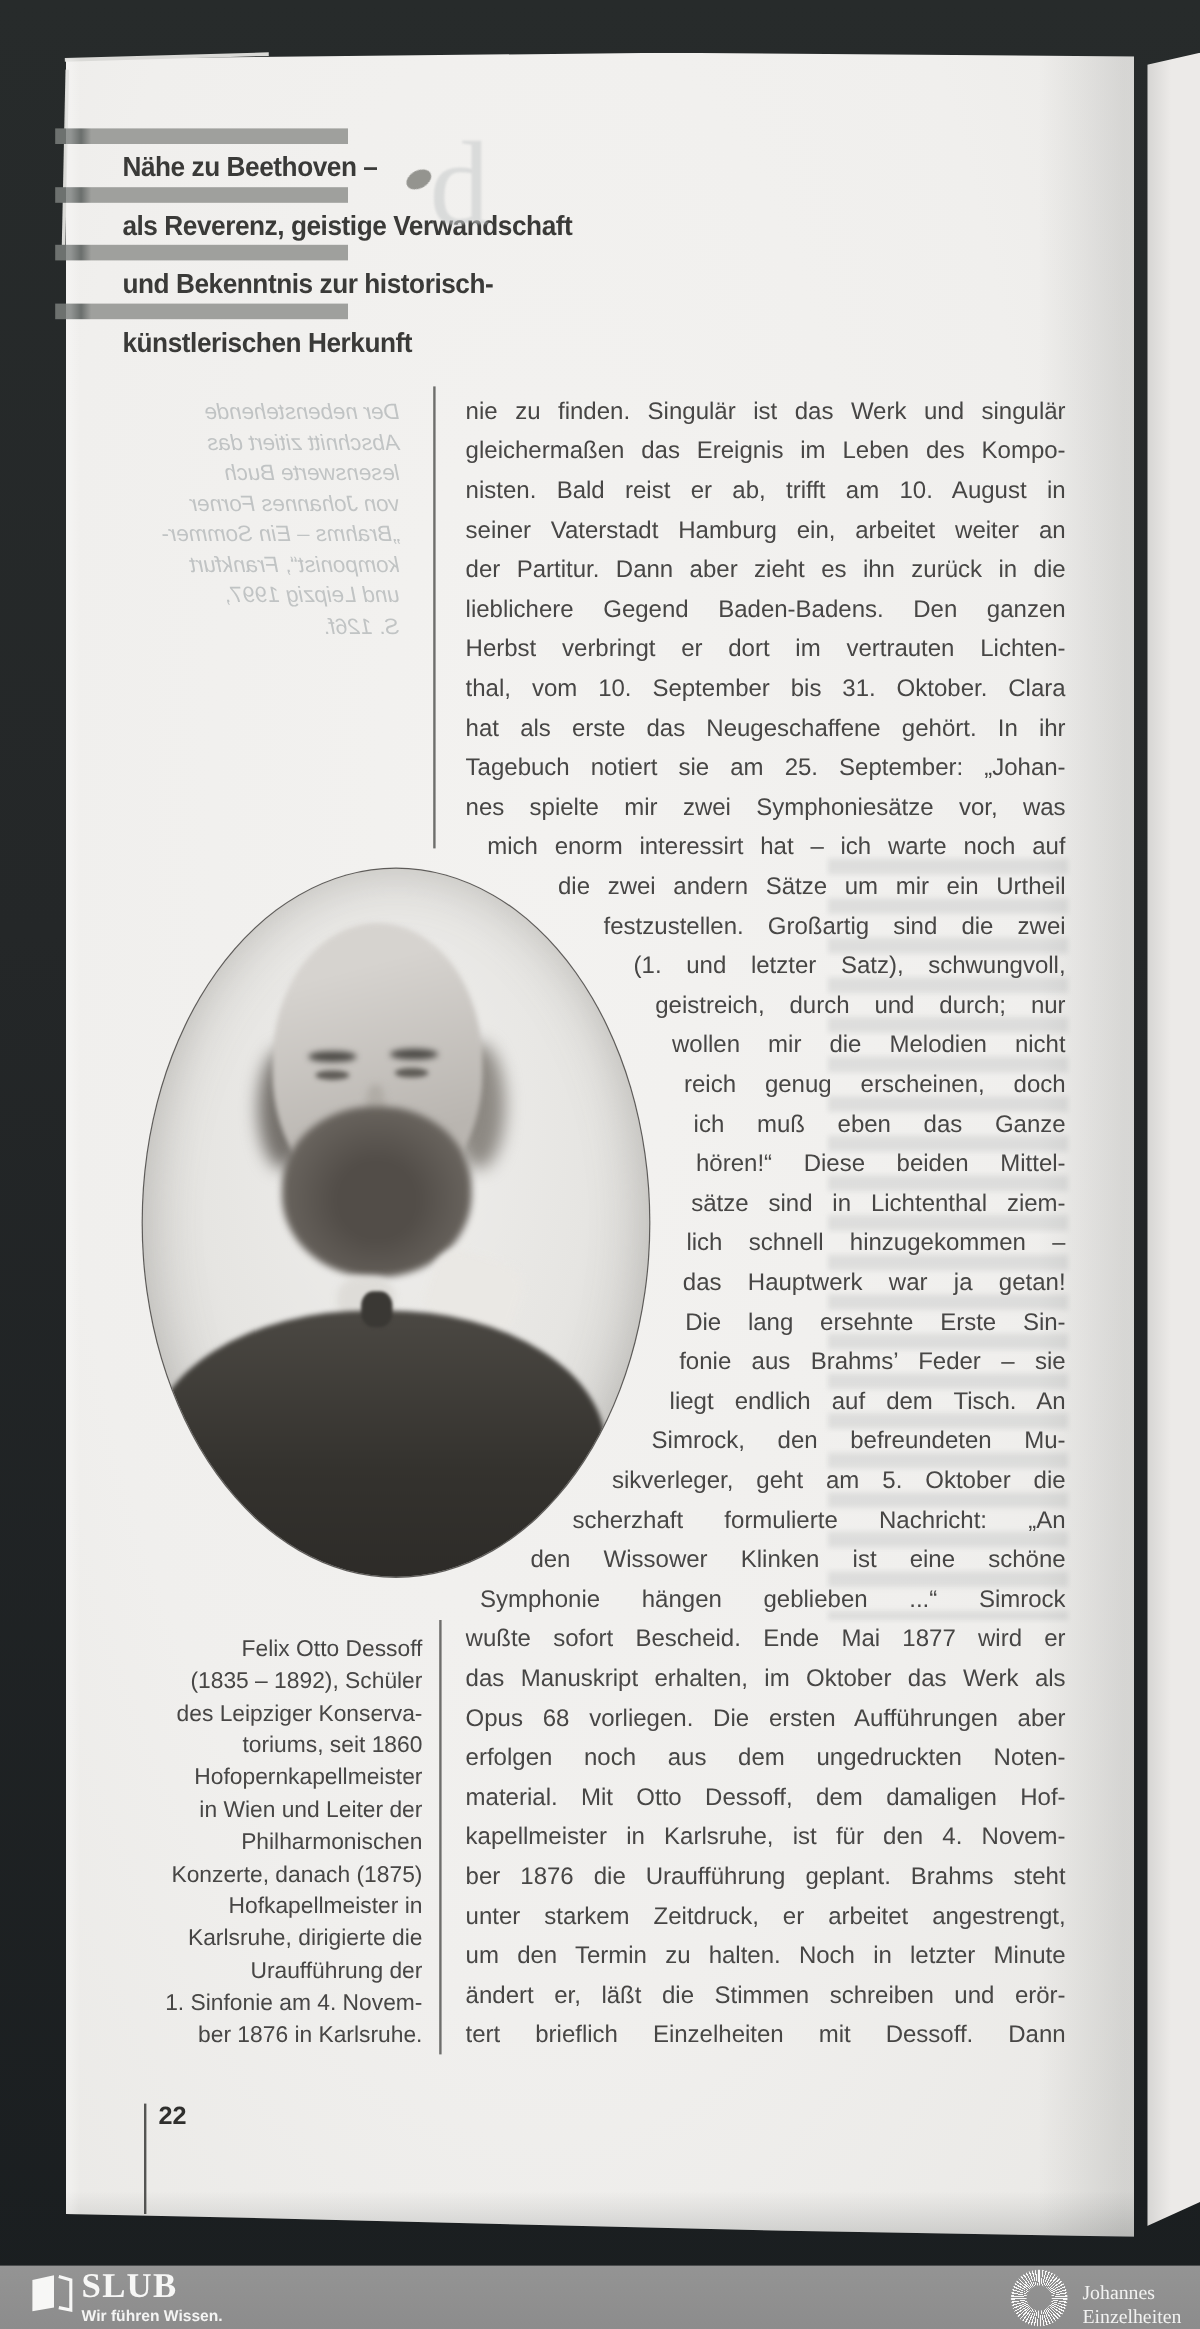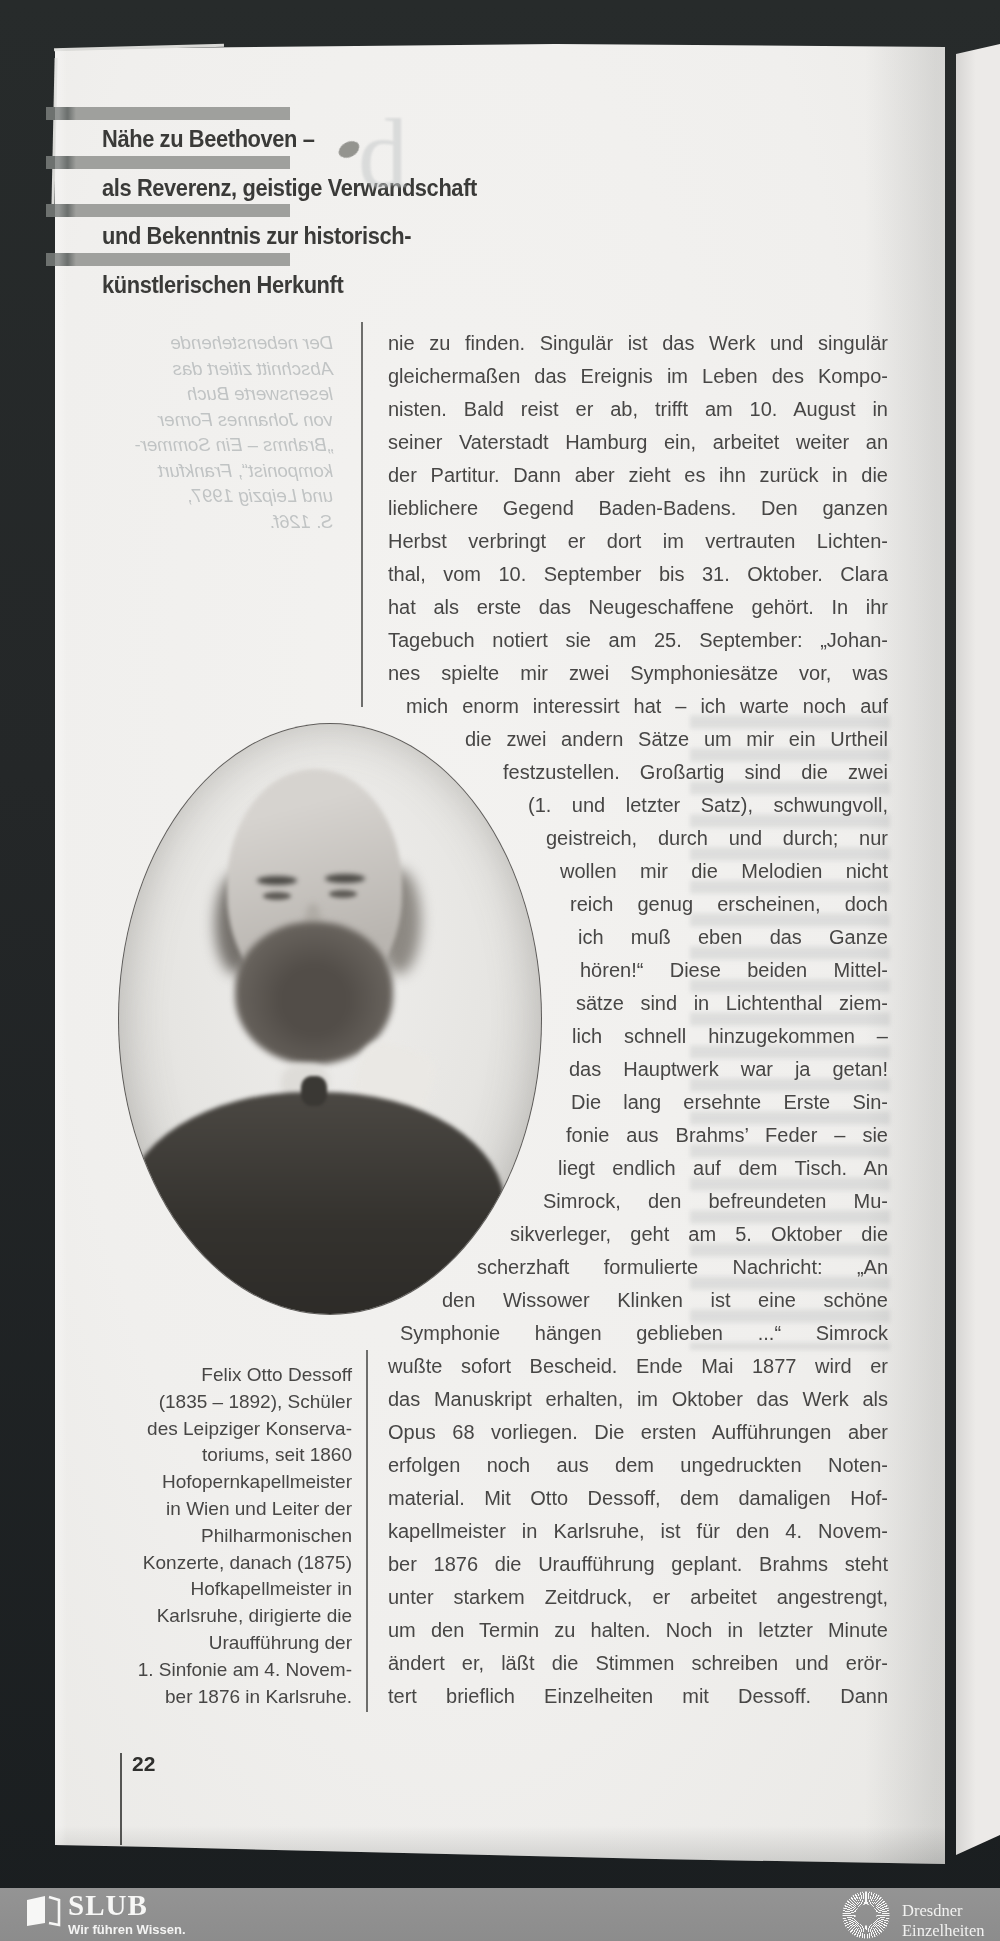--- a/index.html
+++ b/index.html
@@ -220,18 +220,18 @@
 
   <div class="footer"></div>
   <svg class="slub-icon" viewBox="0 0 38 34">
     <path d="M3 6 L21 2 L21 29 L3 32 Z" fill="#f7f7f6"></path>
     <path d="M25 3 L35 6 L35 31 L25 29" fill="none" stroke="#f7f7f6" stroke-width="2.6"></path>
   </svg>
   <div class="slub-word">SLUB</div>
   <div class="slub-tag">Wir führen Wissen.</div>
   <div class="sunburst"></div>
   <div class="dp-text">
-    <div>Dresdner</div>
+    <div>Johannes</div>
     <div>Einzelheiten</div>
   </div>
 
   <div class="page-shade"></div>
 </div>
 
 </body></html>

